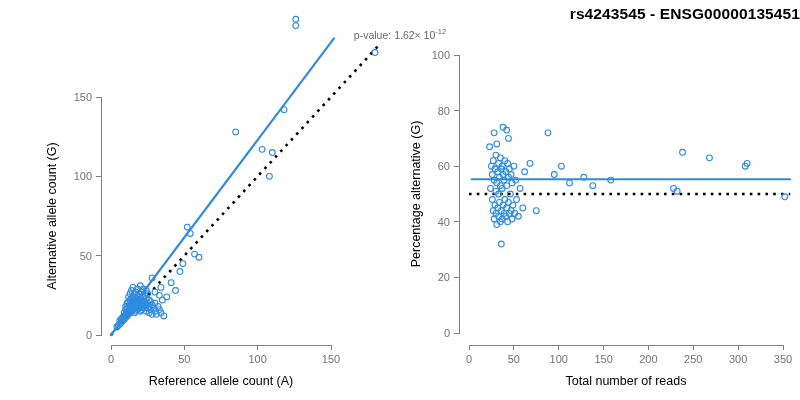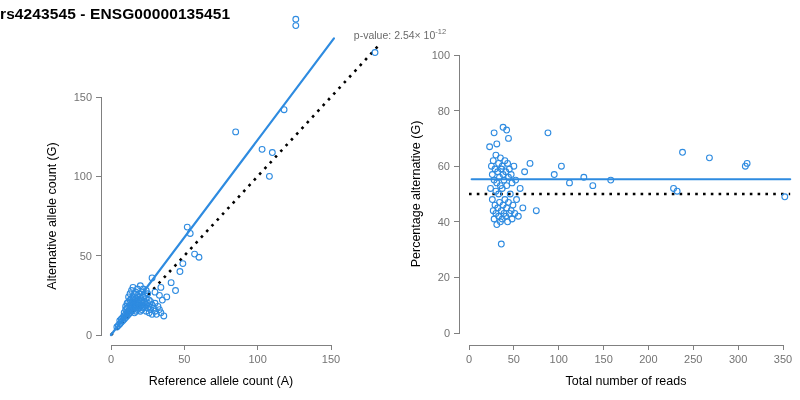--- a/index.html
+++ b/index.html
@@ -18,21 +18,21 @@
   #root {
     position: relative;
     width: 800px;
     height: 400px;
   }
   .title {
     position: absolute;
     top: 5px;
     left: 0;
     width: 800px;
-    text-align: left;
+    text-align: right;
     font-size: 15.5px;
     font-weight: bold;
     letter-spacing: 0.1px;
     color: #000000;
   }
   .subtitle {
     position: absolute;
     top: 27px;
     left: 0;
     width: 800px;
@@ -92,21 +92,21 @@
   }
 </style>
 </head>
 <body>
 
 <div id="root">
 
   <div class="title">rs4243545 - ENSG00000135451</div>
 
   <div class="subtitle">
-    <span>p-value: 2.54× 10</span><sup>-12</sup>
+    <span>p-value: 1.62× 10</span><sup>-12</sup>
   </div>
 
   <div class="panel" id="panel-left">
     <svg class="plot-svg" id="svg-left" width="400" height="400">
         <path d="M 111 350 L 111 345 L 331 345 L 331 350 M 184.33333333333331 345 L 184.33333333333331 350 M 257.66666666666663 345 L 257.66666666666663 350" class="axis-line"></path>
         <text x="111" y="363" text-anchor="middle" class="tick-label">0</text>
         <text x="184.33333333333331" y="363" text-anchor="middle" class="tick-label">50</text>
         <text x="257.66666666666663" y="363" text-anchor="middle" class="tick-label">100</text>
         <text x="331" y="363" text-anchor="middle" class="tick-label">150</text>
         <path d="M 96 97 L 101 97 L 101 335 L 96 335 M 101 255.66666666666669 L 96 255.66666666666669 M 101 176.33333333333334 L 96 176.33333333333334" class="axis-line"></path>

